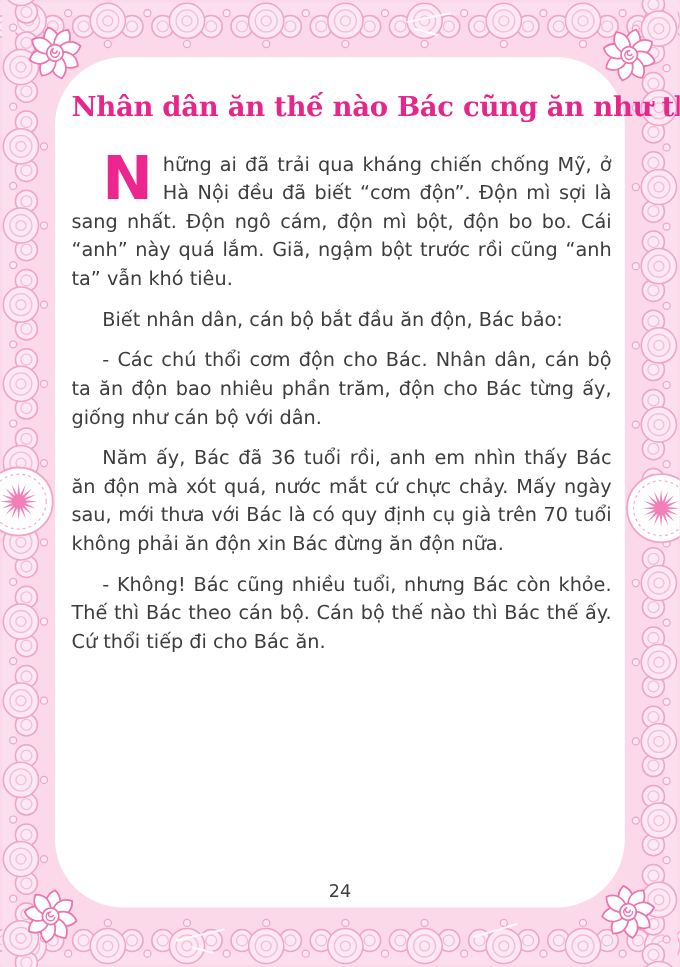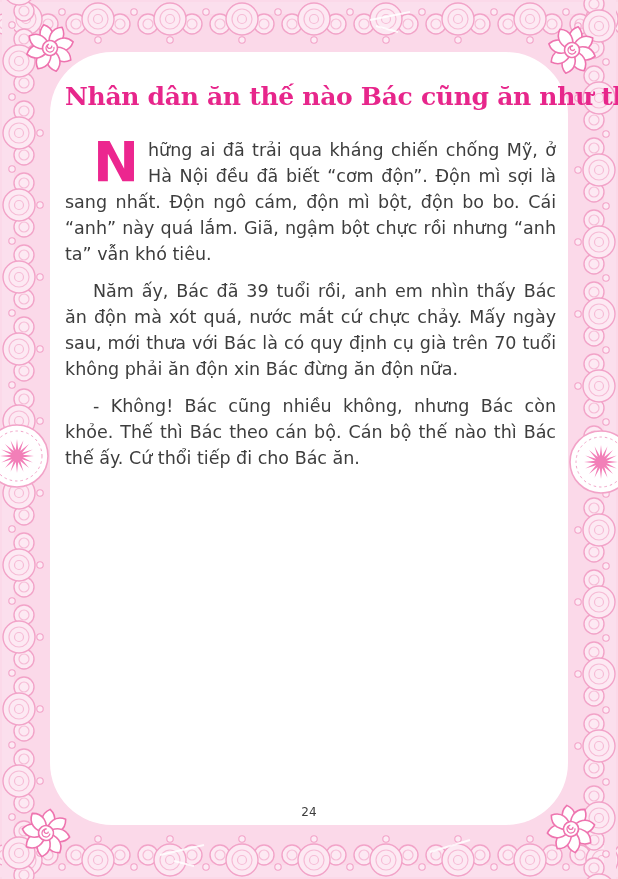--- a/index.html
+++ b/index.html
@@ -46,21 +46,21 @@
     padding:3px 9px 0 0;
     margin-left:28px;
     font-weight:700;
     color:#ec268f;
   }
   .page-number{
     position:absolute;
     left:0;right:0;
     bottom:6px;
     text-align:center;
-    font-size:12px;
+    font-size:16px;
     color:#3d3d3d;
   }
 </style>
 </head>
 <body>
 
 <div class="page">
 
   <svg class="frame-svg" viewBox="0 0 618 879" xmlns="http://www.w3.org/2000/svg" aria-hidden="true">
     <defs>
@@ -146,22 +146,24 @@
     <use href="#lotus" transform="translate(46,833) rotate(10)"></use>
     <use href="#lotus" transform="translate(571,829) rotate(-10)"></use>
   </svg>
 
   <div class="content-box">
 
     <h1 class="title">Nhân dân ăn thế nào Bác cũng ăn như thế</h1>
 
     <div class="body-text">
       <p class="lead">
-        <span class="dropcap">N</span><span>hững ai đã trải qua kháng chiến chống Mỹ, ở Hà Nội đều đã biết “cơm độn”. Độn mì sợi là sang nhất. Độn ngô cám, độn mì bột, độn bo bo. Cái “anh” này quá lắm. Giã, ngậm bột chực rồi nhưng “anh ta” vẫn khó tiêu.</span>
+        <span class="dropcap">N</span><span>hững ai đã trải qua kháng chiến chống Mỹ, ở Hà Nội đều đã biết “cơm độn”. Độn mì sợi là sang nhất. Độn ngô cám, độn mì bột, độn bo bo. Cái “anh” này quá lắm. Giã, ngậm bột trước rồi cũng “anh ta” vẫn khó tiêu.</span>
       </p>
-      <p>Năm ấy, Bác đã 39 tuổi rồi, anh em nhìn thấy Bác ăn độn mà xót quá, nước mắt cứ chực chảy. Mấy ngày sau, mới thưa với Bác là có quy định cụ già trên 70 tuổi không phải ăn độn xin Bác đừng ăn độn nữa.</p>
-      <p>- Không! Bác cũng nhiều không, nhưng Bác còn khỏe. Thế thì Bác theo cán bộ. Cán bộ thế nào thì Bác thế ấy. Cứ thổi tiếp đi cho Bác ăn.</p>
+      <p>Biết nhân dân, cán bộ bắt đầu ăn độn, Bác bảo:</p>
+      <p>- Các chú thổi cơm độn cho Bác. Nhân dân, cán bộ ta ăn độn bao nhiêu phần trăm, độn cho Bác từng ấy, giống như cán bộ với dân.</p>
+      <p>Năm ấy, Bác đã 36 tuổi rồi, anh em nhìn thấy Bác ăn độn mà xót quá, nước mắt cứ chực chảy. Mấy ngày sau, mới thưa với Bác là có quy định cụ già trên 70 tuổi không phải ăn độn xin Bác đừng ăn độn nữa.</p>
+      <p>- Không! Bác cũng nhiều tuổi, nhưng Bác còn khỏe. Thế thì Bác theo cán bộ. Cán bộ thế nào thì Bác thế ấy. Cứ thổi tiếp đi cho Bác ăn.</p>
     </div>
 
     <div class="page-number">24</div>
   </div>
 
 </div>
 
 </body></html>

